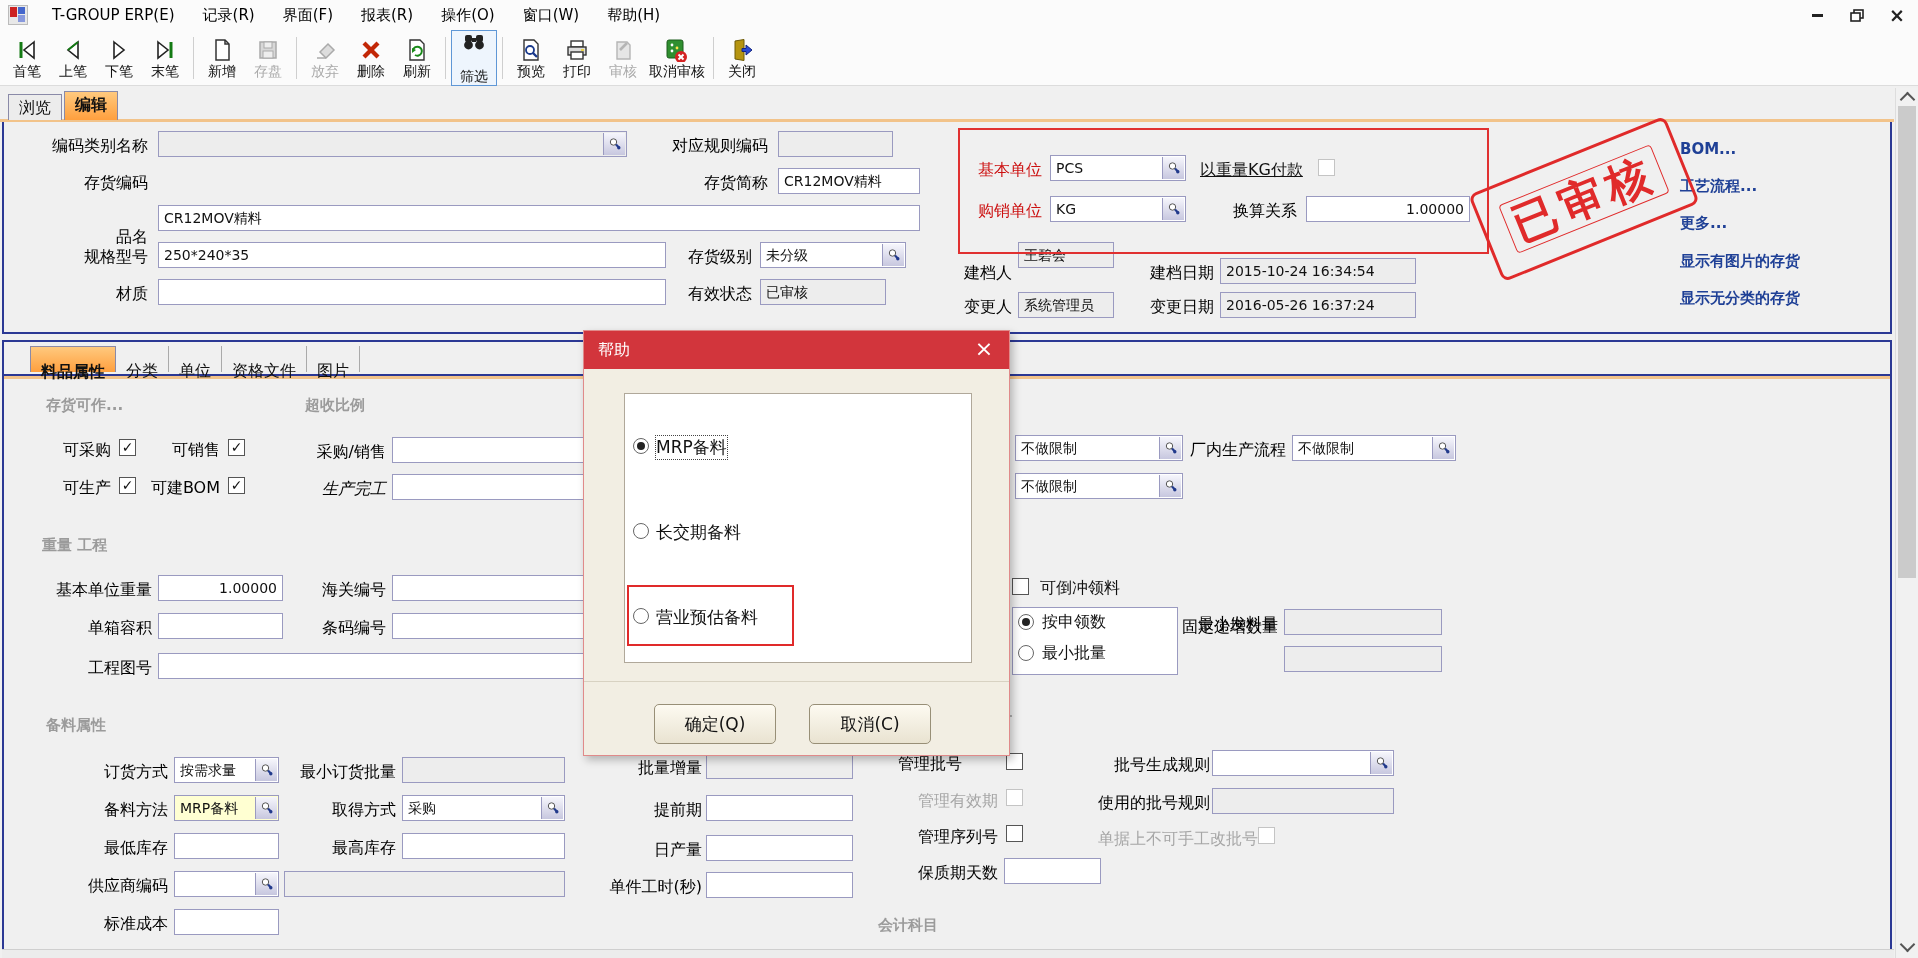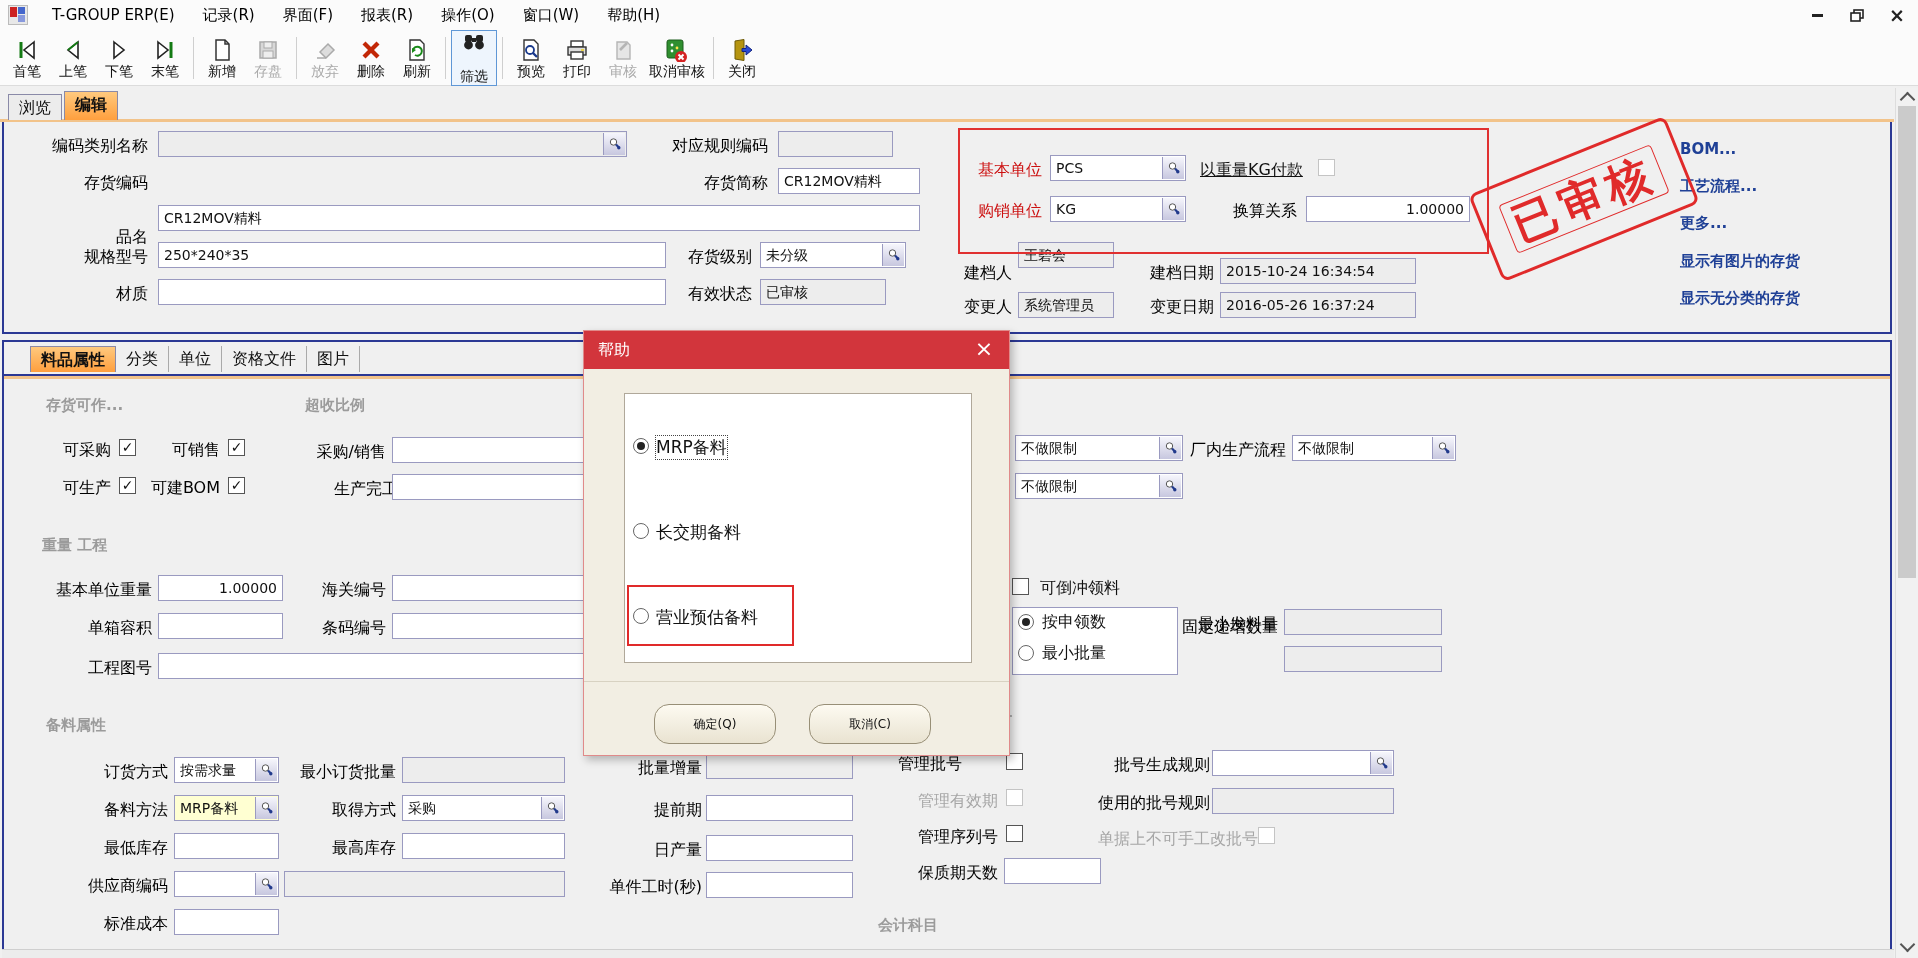--- a/index.html
+++ b/index.html
@@ -27,21 +27,21 @@
   .ticon{height:26px;display:flex;align-items:center;justify-content:center;}
   
   .tabrow{position:absolute;left:8px;top:90px;height:30px;display:flex;align-items:flex-end;z-index:2;}
   .tab{height:26px;padding:3px 10px 0 10px;border:1px solid #8a8aa8;border-bottom:none;background:#ececec;font-size:16px;margin-right:2px;box-sizing:border-box;}
   .tab.selected{background:linear-gradient(#ffc97e,#ff9f3e);font-weight:bold;height:29px;}
   .tabline{position:absolute;left:0;top:119px;width:1894px;height:3px;background:#f2c38a;}
   
   .panel-upper{position:absolute;left:2px;top:122px;width:1890px;height:212px;border:2px solid #2b3894;border-top:none;background:#f0f0f0;box-sizing:border-box;}
   .panel-lower{position:absolute;left:2px;top:340px;width:1890px;height:618px;border:2px solid #2b3894;border-bottom:none;background:#f0f0f0;box-sizing:border-box;}
   .subtabrow{position:absolute;left:30px;top:346px;display:flex;align-items:flex-end;z-index:2;}
-  .subtab{height:26px;padding:3px 10px 0 10px;background:transparent;font-size:16px;border-right:1px solid #aaa;box-sizing:border-box;white-space:nowrap;}
+  .subtab{height:26px;padding:15px 10px 0 10px;background:transparent;font-size:16px;border-right:1px solid #aaa;box-sizing:border-box;white-space:nowrap;}
   .subtab.selected{background:linear-gradient(#ffc97e,#ff9f3e);font-weight:bold;border:1px solid #8a8aa8;border-bottom:none;}
   .subtabline{position:absolute;left:4px;top:374px;width:1886px;height:2px;background:#2b3894;}
   .subtabline2{position:absolute;left:4px;top:376px;width:1886px;height:3px;background:#f2c38a;}
   
   .lbl{position:absolute;white-space:nowrap;text-align:right;font-size:16px;color:#000;}
   .lbl.red{color:#cc1111;}
   .lbl.gray{color:#a6a6a6;}
   .hdr{position:absolute;white-space:nowrap;font-size:15px;font-weight:bold;color:#9b9b9b;}
   .inp{position:absolute;height:26px;background:#fff;border:1px solid #9a9ac0;box-sizing:border-box;font-size:14px;padding:4px 5px;white-space:nowrap;overflow:hidden;}
   .inp.gray{background:#ededed;}
@@ -64,21 +64,21 @@
   .rbox{position:absolute;left:1012px;top:607px;width:166px;height:68px;background:#fff;border:1px solid #9a9ac0;box-sizing:border-box;}
   
   .dialog{position:absolute;left:583px;top:330px;width:425px;height:424px;background:#f2eee3;border:1px solid #e08a8a;box-shadow:3px 4px 8px rgba(0,0,0,0.25);z-index:10;}
   .dlg-title{position:absolute;left:0;top:0;right:0;height:38px;background:#d2353c;color:#fff;display:flex;align-items:center;padding:0 14px;font-size:16px;}
   .dlg-close{position:absolute;right:12px;top:5px;width:26px;height:26px;color:#fff;font-size:22px;text-align:center;line-height:26px;}
   .dlg-list{position:absolute;left:40px;top:62px;width:346px;height:268px;background:#fff;border:1px solid #b0a89a;}
   .dlg-opt-label{position:absolute;font-size:17px;white-space:nowrap;}
   .dlg-opt-label.focus{outline:1px dotted #444;}
   .dlg-redbox{position:absolute;left:2px;top:191px;width:163px;height:57px;border:2px solid #e02a2a;}
   .dlg-footer{position:absolute;left:0;right:0;top:350px;bottom:0;border-top:1px solid #d8d2c2;}
-  .dlg-btn{position:absolute;top:22px;width:120px;height:38px;background:linear-gradient(#fdfaf1,#e9e3d1);border:1px solid #988f77;border-radius:15px;font-size:12px;display:flex;align-items:center;justify-content:center;}
+  .dlg-btn{position:absolute;top:22px;width:120px;height:38px;background:linear-gradient(#fdfaf1,#e9e3d1);border:1px solid #988f77;border-radius:5px;font-size:17px;display:flex;align-items:center;justify-content:center;}
   
   .vscroll{position:absolute;right:0;top:88px;width:22px;bottom:0;background:#f1f1f1;border-left:1px solid #ddd;}
   .vthumb{position:absolute;left:2px;right:2px;top:18px;height:472px;background:#cbcbcb;}
   .chev{position:absolute;left:6px;width:9px;height:9px;border-left:2px solid #555;border-top:2px solid #555;}
   .chev.up{top:6px;transform:rotate(45deg);}
   .chev.down{bottom:8px;transform:rotate(225deg);}
   .hstrip{position:absolute;left:2px;right:24px;top:949px;height:9px;background:#ececec;border-top:1px solid #cfcfcf;}
   svg{display:block;}
 </style>
 </head>
@@ -379,21 +379,21 @@
   <span class="chk checked" style="left:119px;top:439px;"></span>
   <span class="lbl" style="left:164px;top:440px;width:56px;">可销售</span>
   <span class="chk checked" style="left:228px;top:439px;"></span>
   <span class="lbl" style="left:55px;top:478px;width:56px;">可生产</span>
   <span class="chk checked" style="left:119px;top:477px;"></span>
   <span class="lbl" style="left:148px;top:478px;width:72px;">可建BOM</span>
   <span class="chk checked" style="left:228px;top:477px;"></span>
 
   <span class="lbl" style="left:306px;top:442px;width:80px;">采购/销售</span>
   <div class="inp" style="left:392px;top:437px;width:200px;"><span></span></div>
-  <span class="lbl" style="left:318px;top:479px;width:80px;">生产完工</span>
+  <span class="lbl" style="left:306px;top:479px;width:80px;font-style:italic;">生产完工</span>
   <div class="inp" style="left:392px;top:474px;width:200px;"><span></span></div>
 
   <span class="hdr" style="left:42px;top:536px;">重量 工程</span>
   <span class="lbl" style="left:52px;top:580px;width:100px;">基本单位重量</span>
   <div class="inp num" style="left:158px;top:575px;width:125px;"><span>1.00000</span></div>
   <span class="lbl" style="left:318px;top:580px;width:68px;">海关编号</span>
   <div class="inp" style="left:392px;top:575px;width:200px;"><span></span></div>
   <span class="lbl" style="left:52px;top:618px;width:100px;">单箱容积</span>
   <div class="inp" style="left:158px;top:613px;width:125px;"><span></span></div>
   <span class="lbl" style="left:318px;top:618px;width:68px;">条码编号</span>

